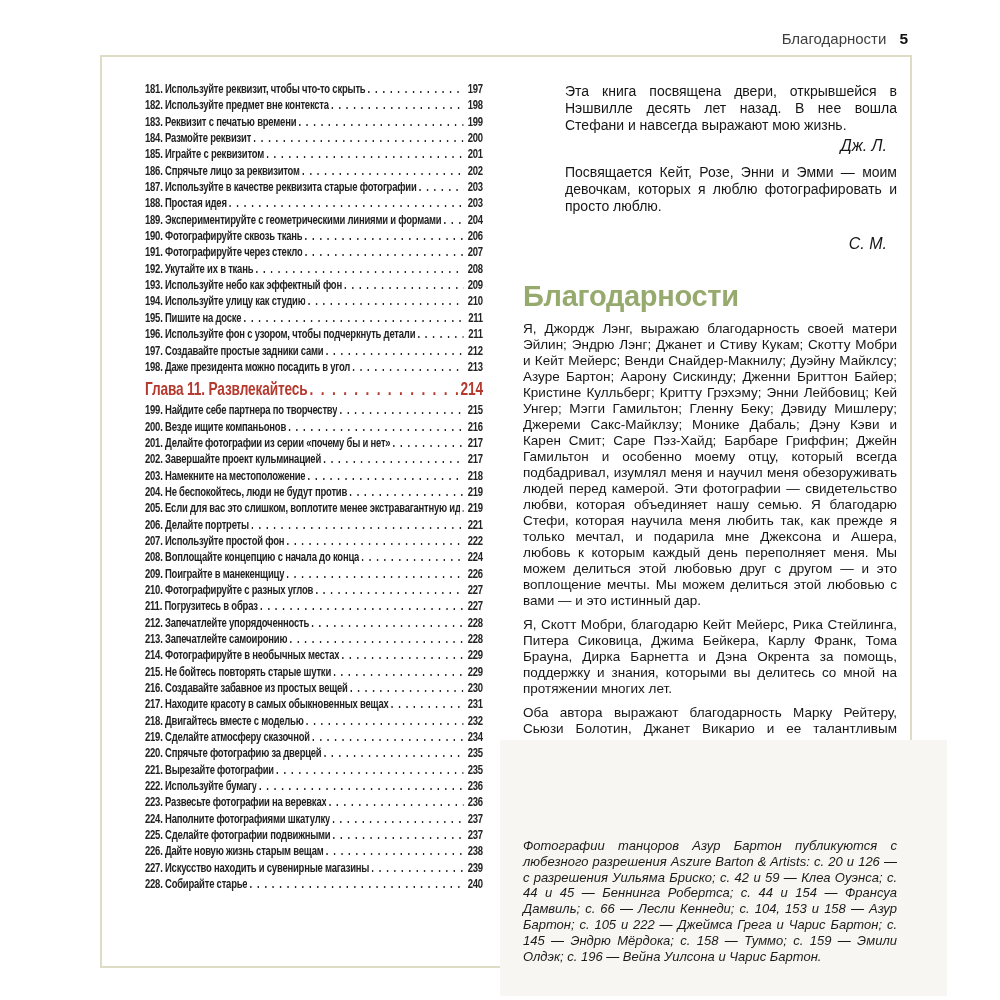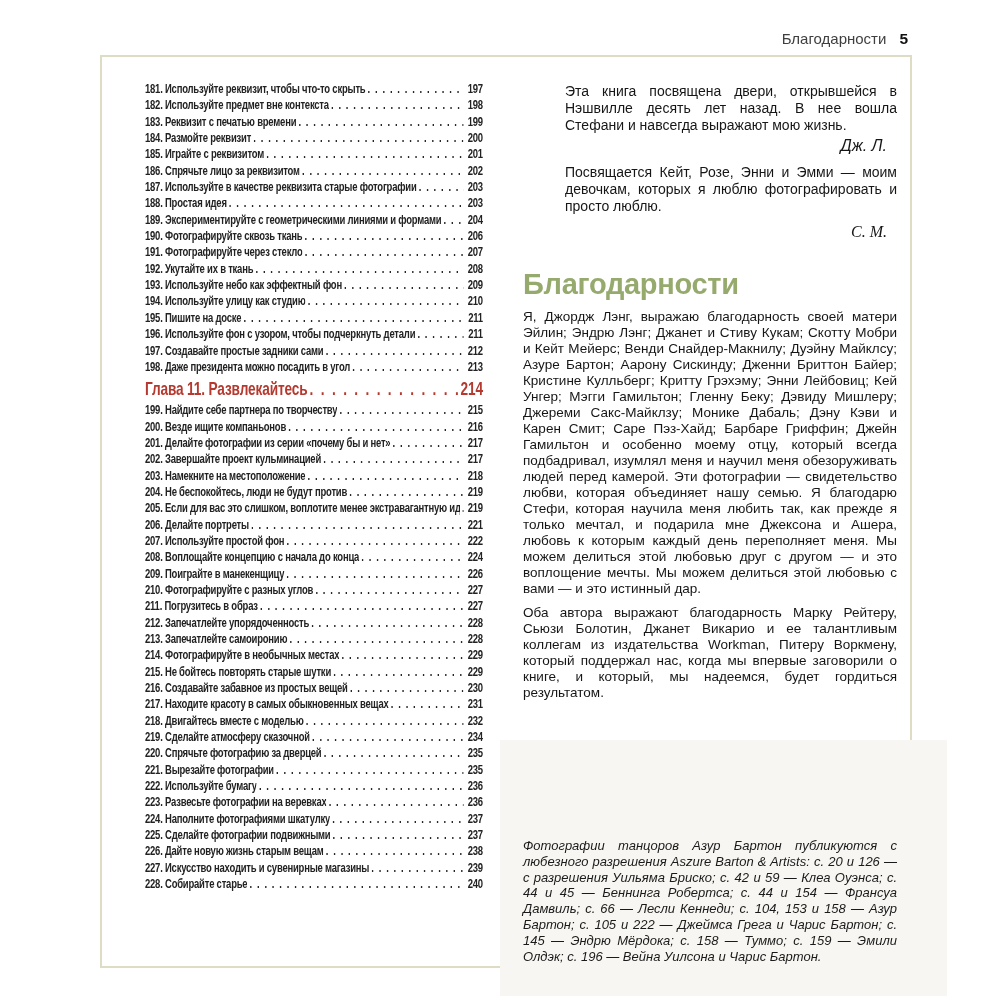--- a/index.html
+++ b/index.html
@@ -58,21 +58,21 @@
   
   .right-col{position:absolute;left:523px;top:83px;width:374px;}
   .dedication{
     margin-left:42px;font-size:14px;line-height:17px;
     text-align:justify;color:#161616;
   }
   .sig{
     text-align:right;font-style:italic;font-size:16px;line-height:17px;
     margin:3px 10px 0 0;color:#161616;
   }
-  .sig.second{margin-top:8px;font-family:Liberation Serif, serif;}
+  .sig.second{margin-top:20px;}
   .ded2{margin-top:10px;}
   .ack-heading{
     margin-top:27px;
     font-size:29px;line-height:34px;font-weight:bold;
     color:var(--accent-green);letter-spacing:-0.3px;
   }
   .para{
     margin-top:8px;font-size:13.5px;line-height:16px;
     text-align:justify;color:#161616;
   }
@@ -347,18 +347,19 @@
     </div>
   </div>
 
 <div class="right-col">
   <div class="dedication">Эта книга посвящена двери, открывшейся в Нэшвилле десять лет назад. В нее вошла Стефани и навсегда выражают мою жизнь.</div>
   <div class="sig">Дж. Л.</div>
   <div class="dedication ded2">Посвящается Кейт, Розе, Энни и Эмми — моим девочкам, которых я люблю фотографировать и просто люблю.</div>
   <div class="sig second">С. М.</div>
   <div class="ack-heading">Благодарности</div>
   <div class="para first">Я, Джордж Лэнг, выражаю благодарность своей матери Эйлин; Эндрю Лэнг; Джанет и Стиву Кукам; Скотту Мобри и Кейт Мейерс; Венди Снайдер-Макнилу; Дуэйну Майклсу; Азуре Бартон; Аарону Сискинду; Дженни Бриттон Байер; Кристине Кулльберг; Критту Грэхэму; Энни Лейбовиц; Кей Унгер; Мэгги Гамильтон; Гленну Беку; Дэвиду Мишлеру; Джереми Сакс-Майклзу; Монике Дабаль; Дэну Кэви и Карен Смит; Саре Пэз-Хайд; Барбаре Гриффин; Джейн Гамильтон и особенно моему отцу, который всегда подбадривал, изумлял меня и научил меня обезоруживать людей перед камерой. Эти фотографии — свидетельство любви, которая объединяет нашу семью. Я благодарю Стефи, которая научила меня любить так, как прежде я только мечтал, и подарила мне Джексона и Ашера, любовь к которым каждый день переполняет меня. Мы можем делиться этой любовью друг с другом — и это воплощение мечты. Мы можем делиться этой любовью с вами — и это истинный дар.</div>
+  <div class="para">Я, Скотт Мобри, благодарю Кейт Мейерс, Рика Стейлинга, Питера Сиковица, Джима Бейкера, Карлу Франк, Тома Брауна, Дирка Барнетта и Дэна Окрента за помощь, поддержку и знания, которыми вы делитесь со мной на протяжении многих лет.</div>
   <div class="para">Оба автора выражают благодарность Марку Рейтеру, Сьюзи Болотин, Джанет Викарио и ее талантливым коллегам из издательства Workman, Питеру Воркмену, который поддержал нас, когда мы впервые заговорили о книге, и который, мы надеемся, будет гордиться результатом.</div>
 </div>
 
 <div class="credits-box">
   <div class="credits">Фотографии танцоров Азур Бартон публикуются с любезного разрешения Aszure Barton &amp; Artists: с. 20 и 126 — с разрешения Уильяма Бриско; с. 42 и 59 — Клеа Оуэнса; с. 44 и 45 — Беннинга Робертса; с. 44 и 154 — Франсуа Дамвиль; с. 66 — Лесли Кеннеди; с. 104, 153 и 158 — Азур Бартон; с. 105 и 222 — Джеймса Грега и Чарис Бартон; с. 145 — Эндрю Мёрдока; с. 158 — Туммо; с. 159 — Эмили Олдэк; с. 196 — Вейна Уилсона и Чарис Бартон.</div>
 </div>
 
 </body></html>

